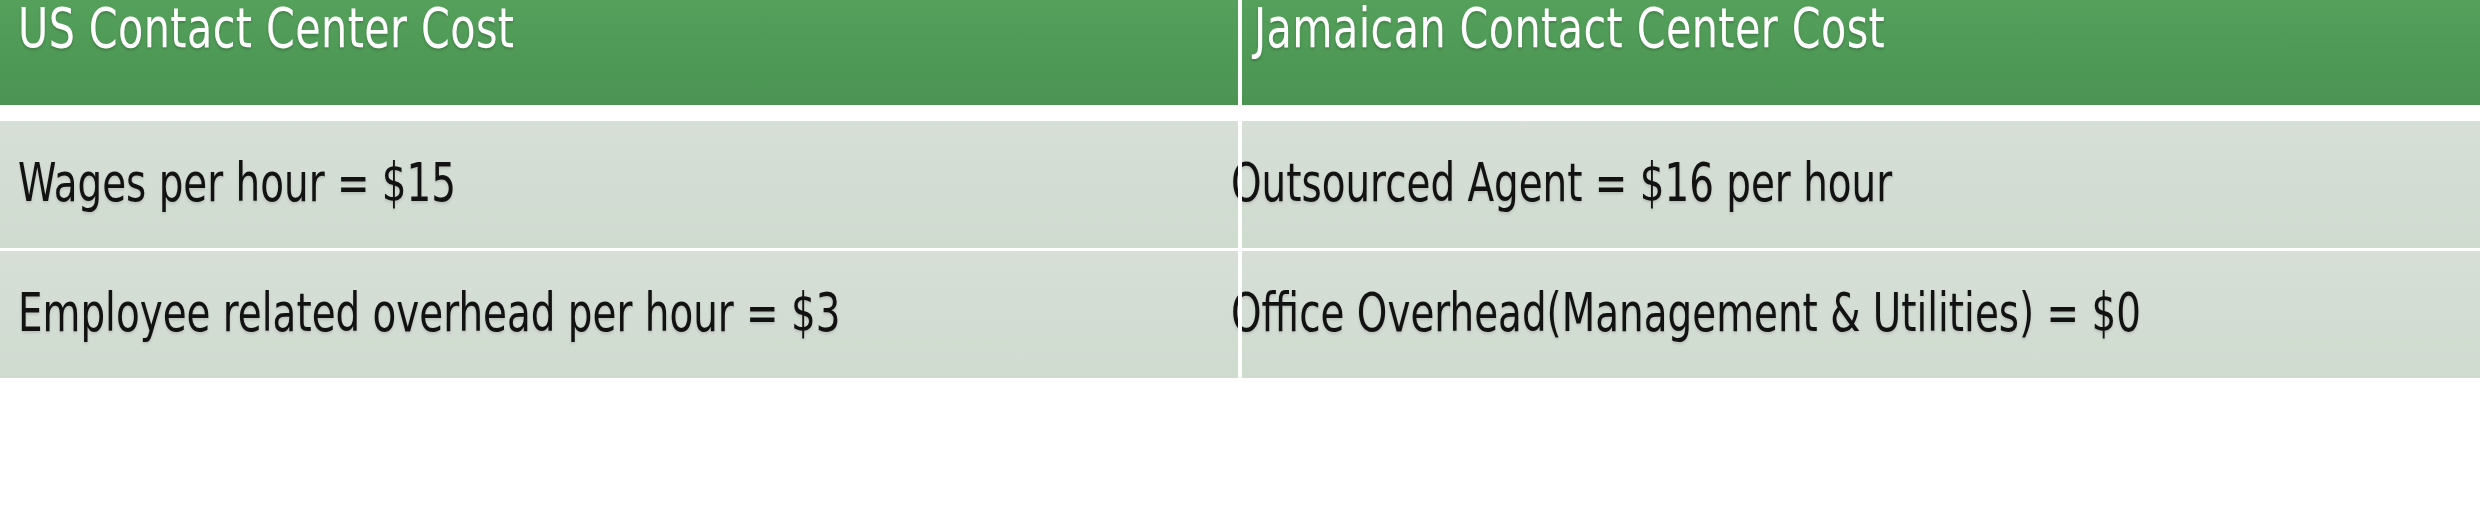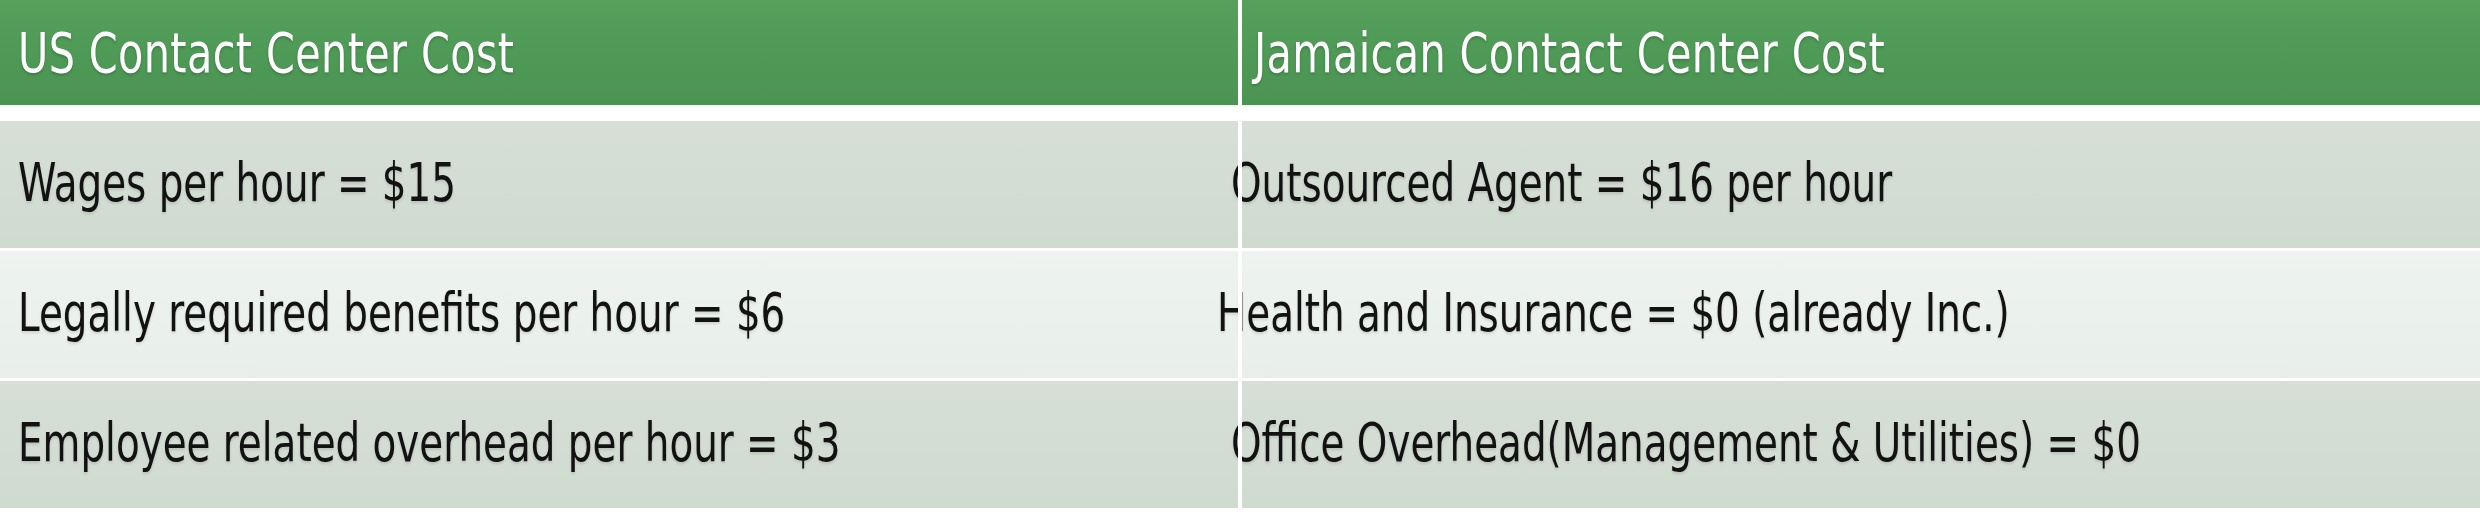--- a/index.html
+++ b/index.html
@@ -29,21 +29,20 @@
     top: 0;
     width: 2480px;
     height: 105px;
     display: flex;
     background: linear-gradient(to bottom, #55a05b 0%, #4e9956 55%, #4c9454 100%);
     border-bottom: 3px solid #3f7c43;
   }
   .table-header .hcell {
     position: relative;
     display: flex;
-    align-items: center;
     height: 100%;
     box-sizing: border-box;
   }
   .table-header .hcell.left  { width: 1238px; padding-left: 18px; }
   .table-header .hcell.right { width: 1242px; padding-left: 16px; }
 
   .header-divider {
     position: absolute;
     left: 1238px;
     top: 0;
@@ -170,30 +169,20 @@
       <div class="rowline"></div>
       <div class="vdiv"></div>
       <div class="tcell left">
         <span class="cell-text">Wages per hour = $15</span>
       </div>
       <div class="tcell right">
         <span class="cell-text">Outsourced Agent = $16 per hour</span>
       </div>
     </div>
 
-    <div class="trow shade-b">
-      <div class="rowline"></div>
-      <div class="vdiv"></div>
-      <div class="tcell left">
-        <span class="cell-text">Legally required benefits per hour = $6</span>
-      </div>
-      <div class="tcell right">
-        <span class="cell-text">Health and Insurance = $0 (already Inc.)</span>
-      </div>
-    </div>
 
     <div class="trow shade-a">
       <div class="rowline"></div>
       <div class="vdiv"></div>
       <div class="tcell left">
         <span class="cell-text">Employee related overhead per hour = $3</span>
       </div>
       <div class="tcell right">
         <span class="cell-text">Office Overhead(Management &amp; Utilities) = $0</span>
       </div>

